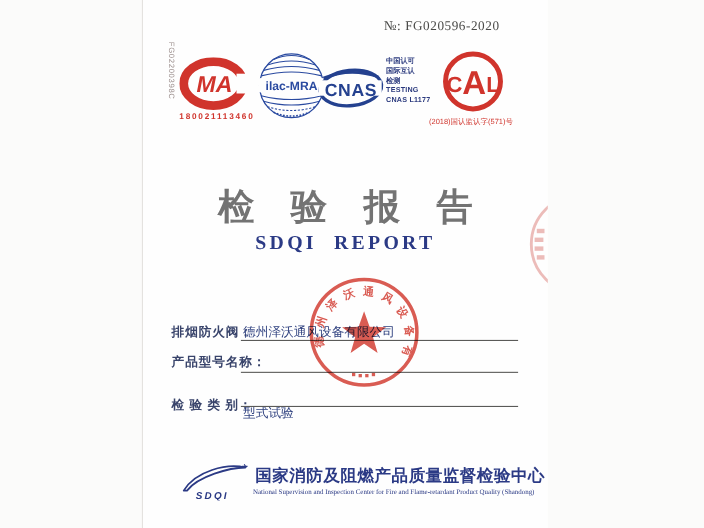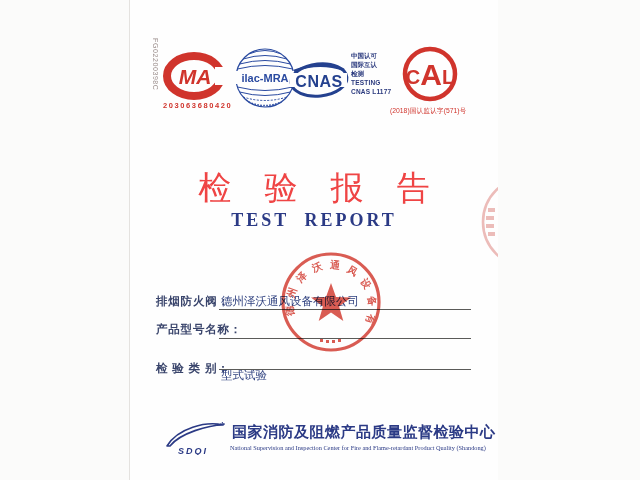--- a/index.html
+++ b/index.html
@@ -19,21 +19,21 @@
   .logo{position:absolute;}
   .cma-number{position:absolute;left:33px;top:101px;width:76px;
               font-size:7.5px;color:#d0342c;letter-spacing:1.6px;font-weight:bold;}
   .cnas-text{position:absolute;left:221px;top:51px;width:60px;
              font-size:6.5px;line-height:9px;color:#2b3a7e;font-weight:bold;}
   .cnas-text .en{font-weight:bold;letter-spacing:.2px;}
   .cal-number{position:absolute;left:260px;top:106px;width:92px;
               font-size:6.8px;color:#d0342c;white-space:nowrap;}
 
   .title-cn{position:absolute;left:0;top:166px;width:368px;margin:0;
-            text-align:center;font-size:33px;font-weight:normal;color:#ef4444;
+            text-align:center;font-size:33px;font-weight:bold;color:#737373;
             letter-spacing:12px;padding-left:12px;box-sizing:border-box;}
   .title-en{position:absolute;left:0;top:210px;width:368px;margin:0;
             text-align:center;font-family:"Liberation Serif",serif;
             font-size:18px;font-weight:bold;color:#2b3a85;
             letter-spacing:3px;word-spacing:8px;}
 
   .field-label{position:absolute;left:26px;font-size:11.5px;color:#39446b;
                font-weight:bold;letter-spacing:.8px;white-space:nowrap;}
   .field-value{position:absolute;left:91px;font-size:11.5px;color:#2d3f7e;
                white-space:nowrap;}
@@ -48,29 +48,33 @@
   .footer-en{position:absolute;left:100px;top:444px;width:252px;
              font-family:"Liberation Serif",serif;font-size:6.3px;color:#2b3a85;
              text-align:center;white-space:nowrap;}
 </style>
 </head>
 <body>
 
 <div id="canvas">
   <div class="page">
 
+    <div class="report-no">
+      <span>№:</span>
+      <span>FG020596-2020</span>
+    </div>
 
     <div class="side-code">FG02200398C</div>
 
     <svg class="logo" style="left:33px;top:52px;" width="68" height="48" viewBox="0 0 68 48">
       <ellipse cx="31" cy="24" rx="27" ry="20" fill="none" stroke="#d0342c" stroke-width="8"></ellipse>
       <rect x="52" y="15" width="16" height="18" fill="#fefefe"></rect>
       <text x="32" y="32" text-anchor="middle" font-size="21" font-weight="bold" font-style="italic" fill="#d0342c">MA</text>
     </svg>
-    <div class="cma-number">203063680420</div>
+    <div class="cma-number">180021113460</div>
 
     <svg class="logo" style="left:104px;top:46px;" width="62" height="66" viewBox="0 0 62 66">
       <circle cx="31" cy="32" r="29" fill="none" stroke="#2a4aa0" stroke-width="1.2"></circle>
       <path d="M3.4,23 Q31,16 58.6,23" fill="none" stroke="#2a4aa0" stroke-width="1"></path>
       <path d="M5.6,18 Q31,11 56.4,18" fill="none" stroke="#2a4aa0" stroke-width="1"></path>
       <path d="M9.1,13 Q31,6 52.9,13" fill="none" stroke="#2a4aa0" stroke-width="1"></path>
       <path d="M14.7,8 Q31,1 47.3,8" fill="none" stroke="#2a4aa0" stroke-width="1"></path>
       <path d="M3.4,41 Q31,48 58.6,41" fill="none" stroke="#2a4aa0" stroke-width="1"></path>
       <path d="M5.6,46 Q31,53 56.4,46" fill="none" stroke="#2a4aa0" stroke-width="1"></path>
       <path d="M9.1,51 Q31,58 52.9,51" fill="none" stroke="#2a4aa0" stroke-width="1" stroke-dasharray="2,1.5"></path>
@@ -94,21 +98,21 @@
       <div class="en">CNAS L1177</div>
     </div>
 
     <svg class="logo" style="left:270px;top:45px;" width="60" height="60" viewBox="0 0 60 60">
       <circle cx="30" cy="29" r="25" fill="none" stroke="#d0342c" stroke-width="4.5"></circle>
       <text x="30" y="39" text-anchor="middle" font-size="20" font-weight="bold" fill="#d0342c"><tspan>C</tspan><tspan font-size="30" dy="1">A</tspan><tspan dy="-1">L</tspan></text>
     </svg>
     <div class="cal-number">(2018)国认监认字(571)号</div>
 
     <h1 class="title-cn">检 验 报 告</h1>
-    <h2 class="title-en">TEST  REPORT</h2>
+    <h2 class="title-en">SDQI  REPORT</h2>
 
     <svg class="stamp" style="left:348px;top:172px;opacity:.5;" width="100" height="100" viewBox="0 0 100 100">
       <circle cx="50" cy="50" r="45" fill="none" stroke="#dc7b76" stroke-width="2.6"></circle>
       <rect x="10" y="36" width="7" height="4" fill="#dc7b76"></rect>
       <rect x="8" y="44" width="8" height="4" fill="#dc7b76"></rect>
       <rect x="8" y="52" width="8" height="4" fill="#dc7b76"></rect>
       <rect x="10" y="60" width="7" height="4" fill="#dc7b76"></rect>
     </svg>
 
     <span class="field-label" style="top:294px;">排烟防火阀：</span>

